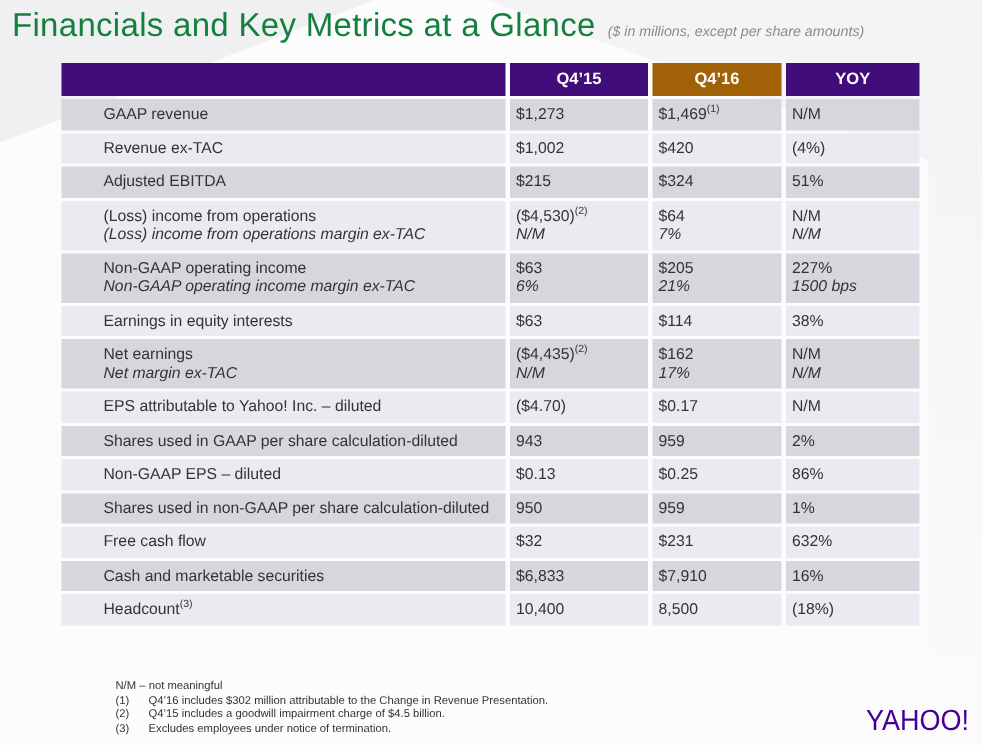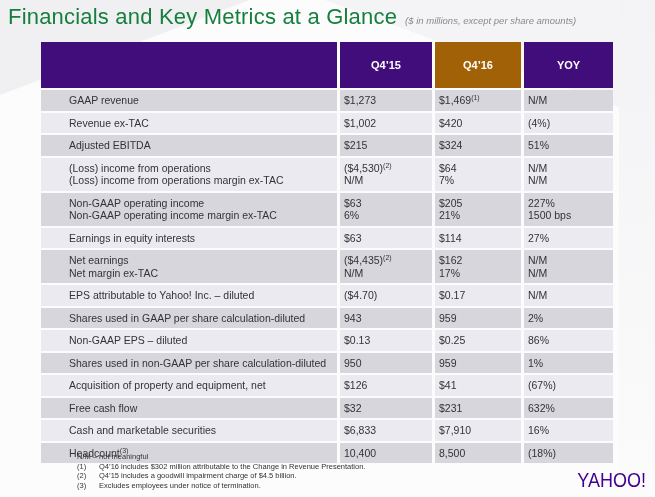--- a/index.html
+++ b/index.html
@@ -17,35 +17,35 @@
   .title-wrap{position:absolute;left:8px;top:4px;white-space:nowrap;}
   .title{font-size:22px;color:#15803d;letter-spacing:.2px;}
   .subtitle{font-size:9.5px;font-style:italic;color:#8a8a8a;margin-left:8px;}
 
   table.fin{
     position:absolute;left:38px;top:40px;
     border-collapse:separate;border-spacing:3px 2px;
   }
   table.fin th{
     background:#400d7a;color:#fff;font-size:11px;font-weight:bold;
-    height:20px;text-align:center;padding:13px 2px;
+    height:20px;text-align:center;padding:1px 2px;
   }
   table.fin th.hl{background:#a16207;}
   table.fin col.c-label{width:296px;}
   table.fin col.c-q415{width:92px;}
   table.fin col.c-q416{width:86px;}
   table.fin col.c-yoy{width:89px;}
   table.fin td{
     font-size:10.5px;color:#333;vertical-align:middle;
     padding:4px 4px;line-height:12.5px;
   }
   table.fin td.lbl{text-align:left;padding-left:28px;}
   table.fin tbody tr:nth-child(odd) td{background:#d8d6dd;}
   table.fin tbody tr:nth-child(even) td{background:#eceaf1;}
-  table.fin .l2{}
+  table.fin .l2{font-style:italic;}
   table.fin sup{font-size:7px;line-height:0;}
 
   .footnotes{position:absolute;left:38px;top:452px;font-size:7.5px;
     color:#333;line-height:9.6px;margin-left:39px;}
   .fn-item{display:flex;}
   .fn-num{width:22px;flex:0 0 22px;}
   .logo{position:absolute;right:9px;bottom:5px;font-size:18px;color:#410093;
     font-weight:500;letter-spacing:0;transform:scaleY(1.08);transform-origin:bottom;}
 </style>
 </head>
@@ -103,21 +103,21 @@
         <tr>
           <td class="lbl"><span>Non-GAAP operating income</span><div class="l2">Non-GAAP operating income margin ex-TAC</div></td>
           <td><span>$63</span><div class="l2">6%</div></td>
           <td><span>$205</span><div class="l2">21%</div></td>
           <td><span>227%</span><div class="l2">1500 bps</div></td>
         </tr>
         <tr>
           <td class="lbl"><span>Earnings in equity interests</span></td>
           <td><span>$63</span></td>
           <td><span>$114</span></td>
-          <td><span>27%</span></td>
+          <td><span>38%</span></td>
         </tr>
         <tr>
           <td class="lbl"><span>Net earnings</span><div class="l2">Net margin ex-TAC</div></td>
           <td><span>($4,435)</span><sup>(2)</sup><div class="l2">N/M</div></td>
           <td><span>$162</span><div class="l2">17%</div></td>
           <td><span>N/M</span><div class="l2">N/M</div></td>
         </tr>
         <tr>
           <td class="lbl"><span>EPS attributable to Yahoo! Inc. – diluted</span></td>
           <td><span>($4.70)</span></td>
@@ -134,26 +134,20 @@
           <td class="lbl"><span>Non-GAAP EPS – diluted</span></td>
           <td><span>$0.13</span></td>
           <td><span>$0.25</span></td>
           <td><span>86%</span></td>
         </tr>
         <tr>
           <td class="lbl"><span>Shares used in non-GAAP per share calculation-diluted</span></td>
           <td><span>950</span></td>
           <td><span>959</span></td>
           <td><span>1%</span></td>
-        </tr>
-        <tr>
-          <td class="lbl"><span>Acquisition of property and equipment, net</span></td>
-          <td><span>$126</span></td>
-          <td><span>$41</span></td>
-          <td><span>(67%)</span></td>
         </tr>
         <tr>
           <td class="lbl"><span>Free cash flow</span></td>
           <td><span>$32</span></td>
           <td><span>$231</span></td>
           <td><span>632%</span></td>
         </tr>
         <tr>
           <td class="lbl"><span>Cash and marketable securities</span></td>
           <td><span>$6,833</span></td>

